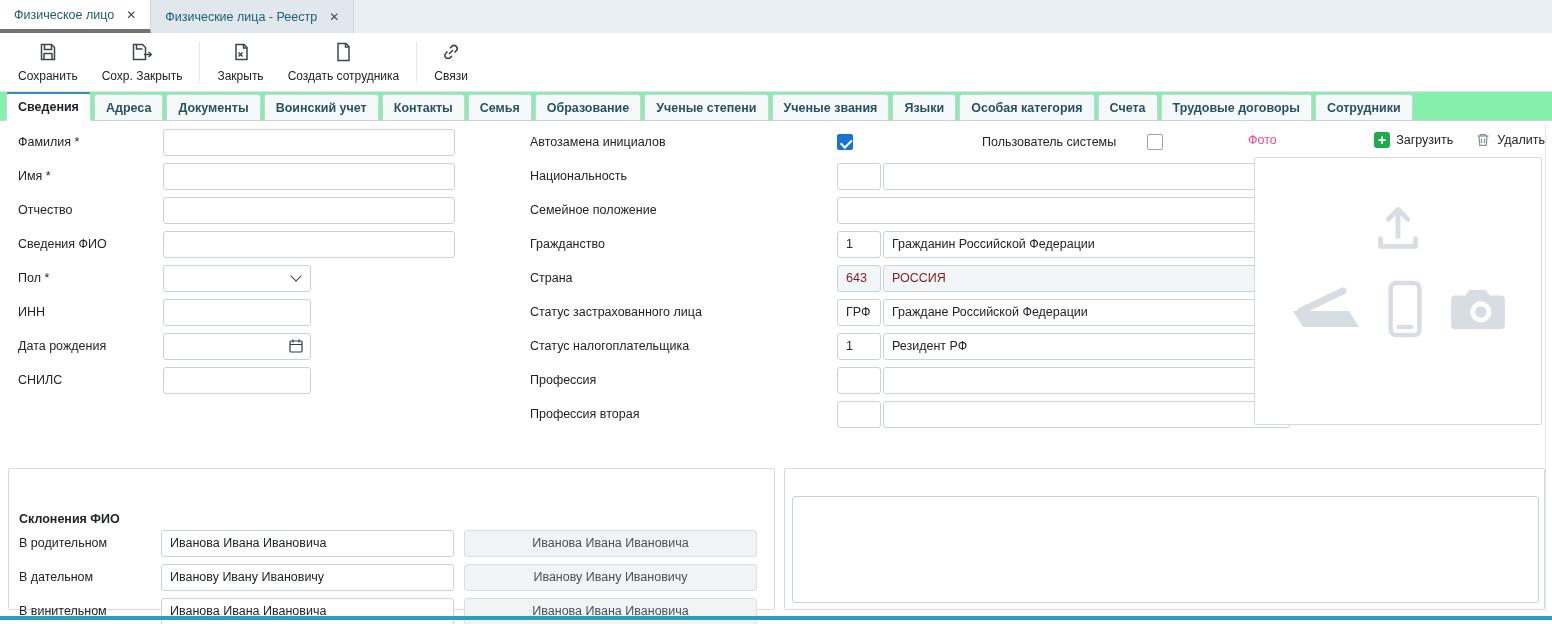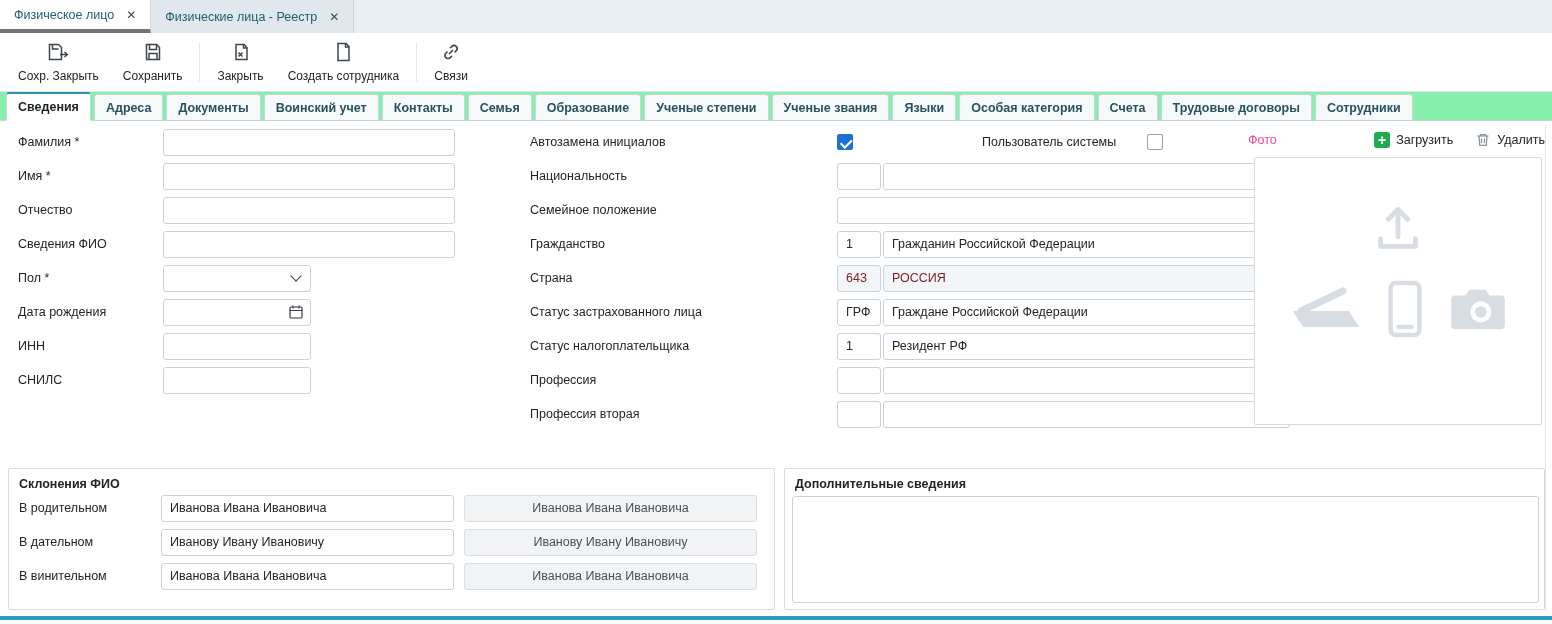--- a/index.html
+++ b/index.html
@@ -76,21 +76,21 @@
   .plus{width:16px;height:16px;background:#1faa4b;border-radius:3px;color:#fff;font-size:14px;
         font-weight:700;display:flex;align-items:center;justify-content:center;line-height:1;}
   .photo-box{position:absolute;left:6px;top:32px;width:286px;height:266px;border:1px solid #d4dce1;
              border-radius:2px;display:flex;flex-direction:column;align-items:center;cursor:pointer;background:#fff;}
   .upload-glyph{margin-top:38px;}
   .source-icons{margin-top:22px;display:flex;align-items:center;gap:24px;}
 
   
   .panel{position:absolute;border:1px solid #d4dce1;border-radius:2px;background:#fff;box-sizing:border-box;}
   #decl{left:8px;top:468px;width:767px;height:142px;padding-top:8px;}
-  .panel-title{font-weight:700;padding-left:10px;color:#212529;}
+  .panel-title{font-weight:700;padding-left:10px;color:#212529;margin-top:35px;}
   #decl .drow{height:34px;display:flex;align-items:center;margin-top:0;}
   #decl .drow:first-of-type{margin-top:2px;}
   .dlbl{flex:none;width:152px;padding-left:10px;box-sizing:border-box;}
   .dinp{width:293px;}
   .dbtn{width:293px;height:27px;margin-left:10px;background:#f1f3f4;border:1px solid #d8dee3;border-radius:3px;
         color:#495057;display:flex;align-items:center;justify-content:center;cursor:pointer;
         box-sizing:border-box;font:inherit;white-space:nowrap;overflow:hidden;}
   #addl{left:784px;top:468px;width:761px;height:142px;padding-top:8px;}
   #addl textarea{position:absolute;left:7px;top:27px;width:747px;height:107px;border:1px solid #c9d2da;
         border-radius:3px;resize:none;font:inherit;box-sizing:border-box;outline:none;padding:6px;}
@@ -110,38 +110,38 @@
     </div>
     <div class="wintab">
       <span>Физические лица - Реестр</span>
       <span class="wintab-close">✕</span>
     </div>
   </div>
 
   <div class="toolbar">
     <div class="tbtn">
       <span>
+        <svg width="22" height="22" viewBox="0 0 22 22" fill="none" stroke="#3d464d" stroke-width="1.5">
+          <path d="M4.5 3.5h10l3 3v12h-13z"></path>
+            <path d="M7.5 3.5v5h7v-5"></path>
+            <path d="M7 18.5v-6h8v6"></path>
+        </svg>
+      </span>
+      <span class="tbtn-label">Сохранить</span>
+    </div>
+    <div class="tbtn">
+      <span>
         <svg width="24" height="22" viewBox="0 0 24 22" fill="none" stroke="#3d464d" stroke-width="1.5">
           <path d="M3.5 3.5h9l3 3v12h-12z"></path>
             <path d="M6.5 3.5v4.5h6"></path>
           <path d="M14 13.5h7"></path>
             <path d="M18.5 11l2.8 2.5-2.8 2.5"></path>
         </svg>
       </span>
       <span class="tbtn-label">Сохр. Закрыть</span>
-    </div>
-    <div class="tbtn">
-      <span>
-        <svg width="22" height="22" viewBox="0 0 22 22" fill="none" stroke="#3d464d" stroke-width="1.5">
-          <path d="M4.5 3.5h10l3 3v12h-13z"></path>
-            <path d="M7.5 3.5v5h7v-5"></path>
-            <path d="M7 18.5v-6h8v6"></path>
-        </svg>
-      </span>
-      <span class="tbtn-label">Сохранить</span>
     </div>
     <div class="tsep"></div>
     <div class="tbtn">
       <span>
         <svg width="22" height="22" viewBox="0 0 22 22" fill="none" stroke="#3d464d" stroke-width="1.5">
           <path d="M6 3.5h8l3 3v12H6z"></path>
             <path d="M13.5 3.5v3.5h3.5"></path>
           <path d="M8.5 11.5l4 4M12.5 11.5l-4 4"></path>
         </svg>
       </span>
@@ -204,32 +204,32 @@
       <input class="inp w292" value="" style="">
     </div>
     <div class="frow">
       <span class="lbl">Пол *</span>
       <div class="selectbox w148">
         <span class="sel-text"></span>
         <span class="chev"></span>
       </div>
     </div>
     <div class="frow">
+      <span class="lbl">ИНН</span>
+      <input class="inp w148" value="" style="">
+    </div>
+    <div class="frow">
       <span class="lbl">Дата рождения</span>
       <div class="datewrap">
         <input value="" style="">
         <svg width="16" height="16" viewBox="0 0 16 16" fill="none" stroke="#343a40" stroke-width="1.2">
           <rect x="2" y="3" width="12" height="11" rx="1"></rect>
             <path d="M2 6.5h12M5 1.5v3M11 1.5v3"></path>
         </svg>
       </div>
-    </div>
-    <div class="frow">
-      <span class="lbl">ИНН</span>
-      <input class="inp w148" value="" style="">
     </div>
     <div class="frow">
       <span class="lbl">СНИЛС</span>
       <input class="inp w148" value="" style="">
     </div>
   </div>
 
   <div class="col-mid">
     <div class="frow">
       <span class="lbl-m">Автозамена инициалов</span>

